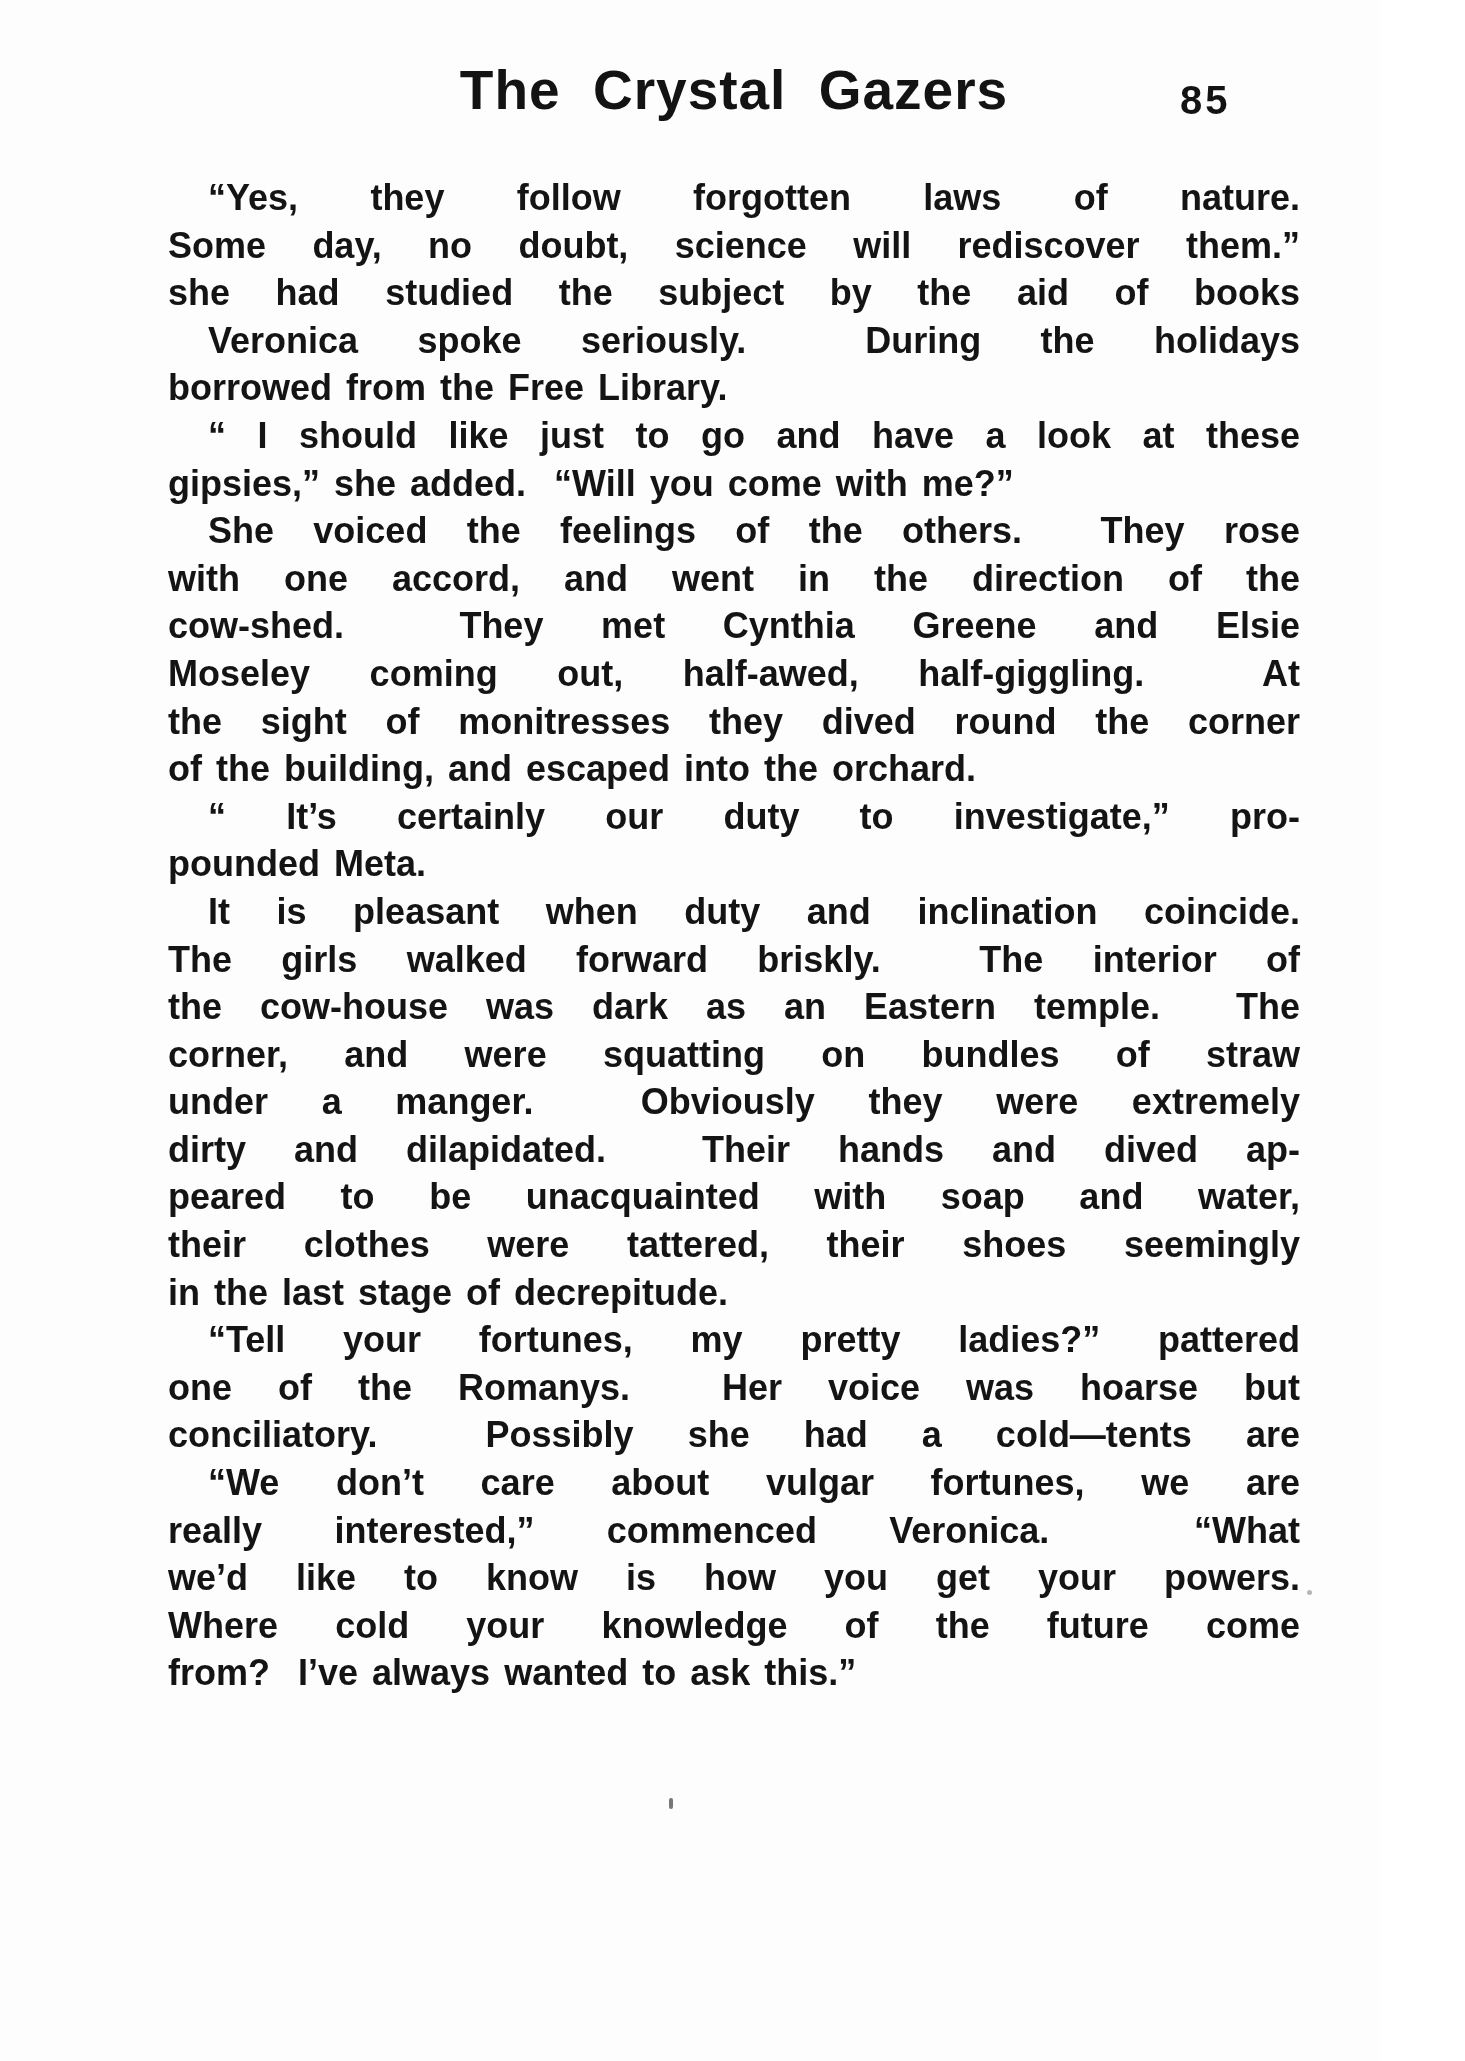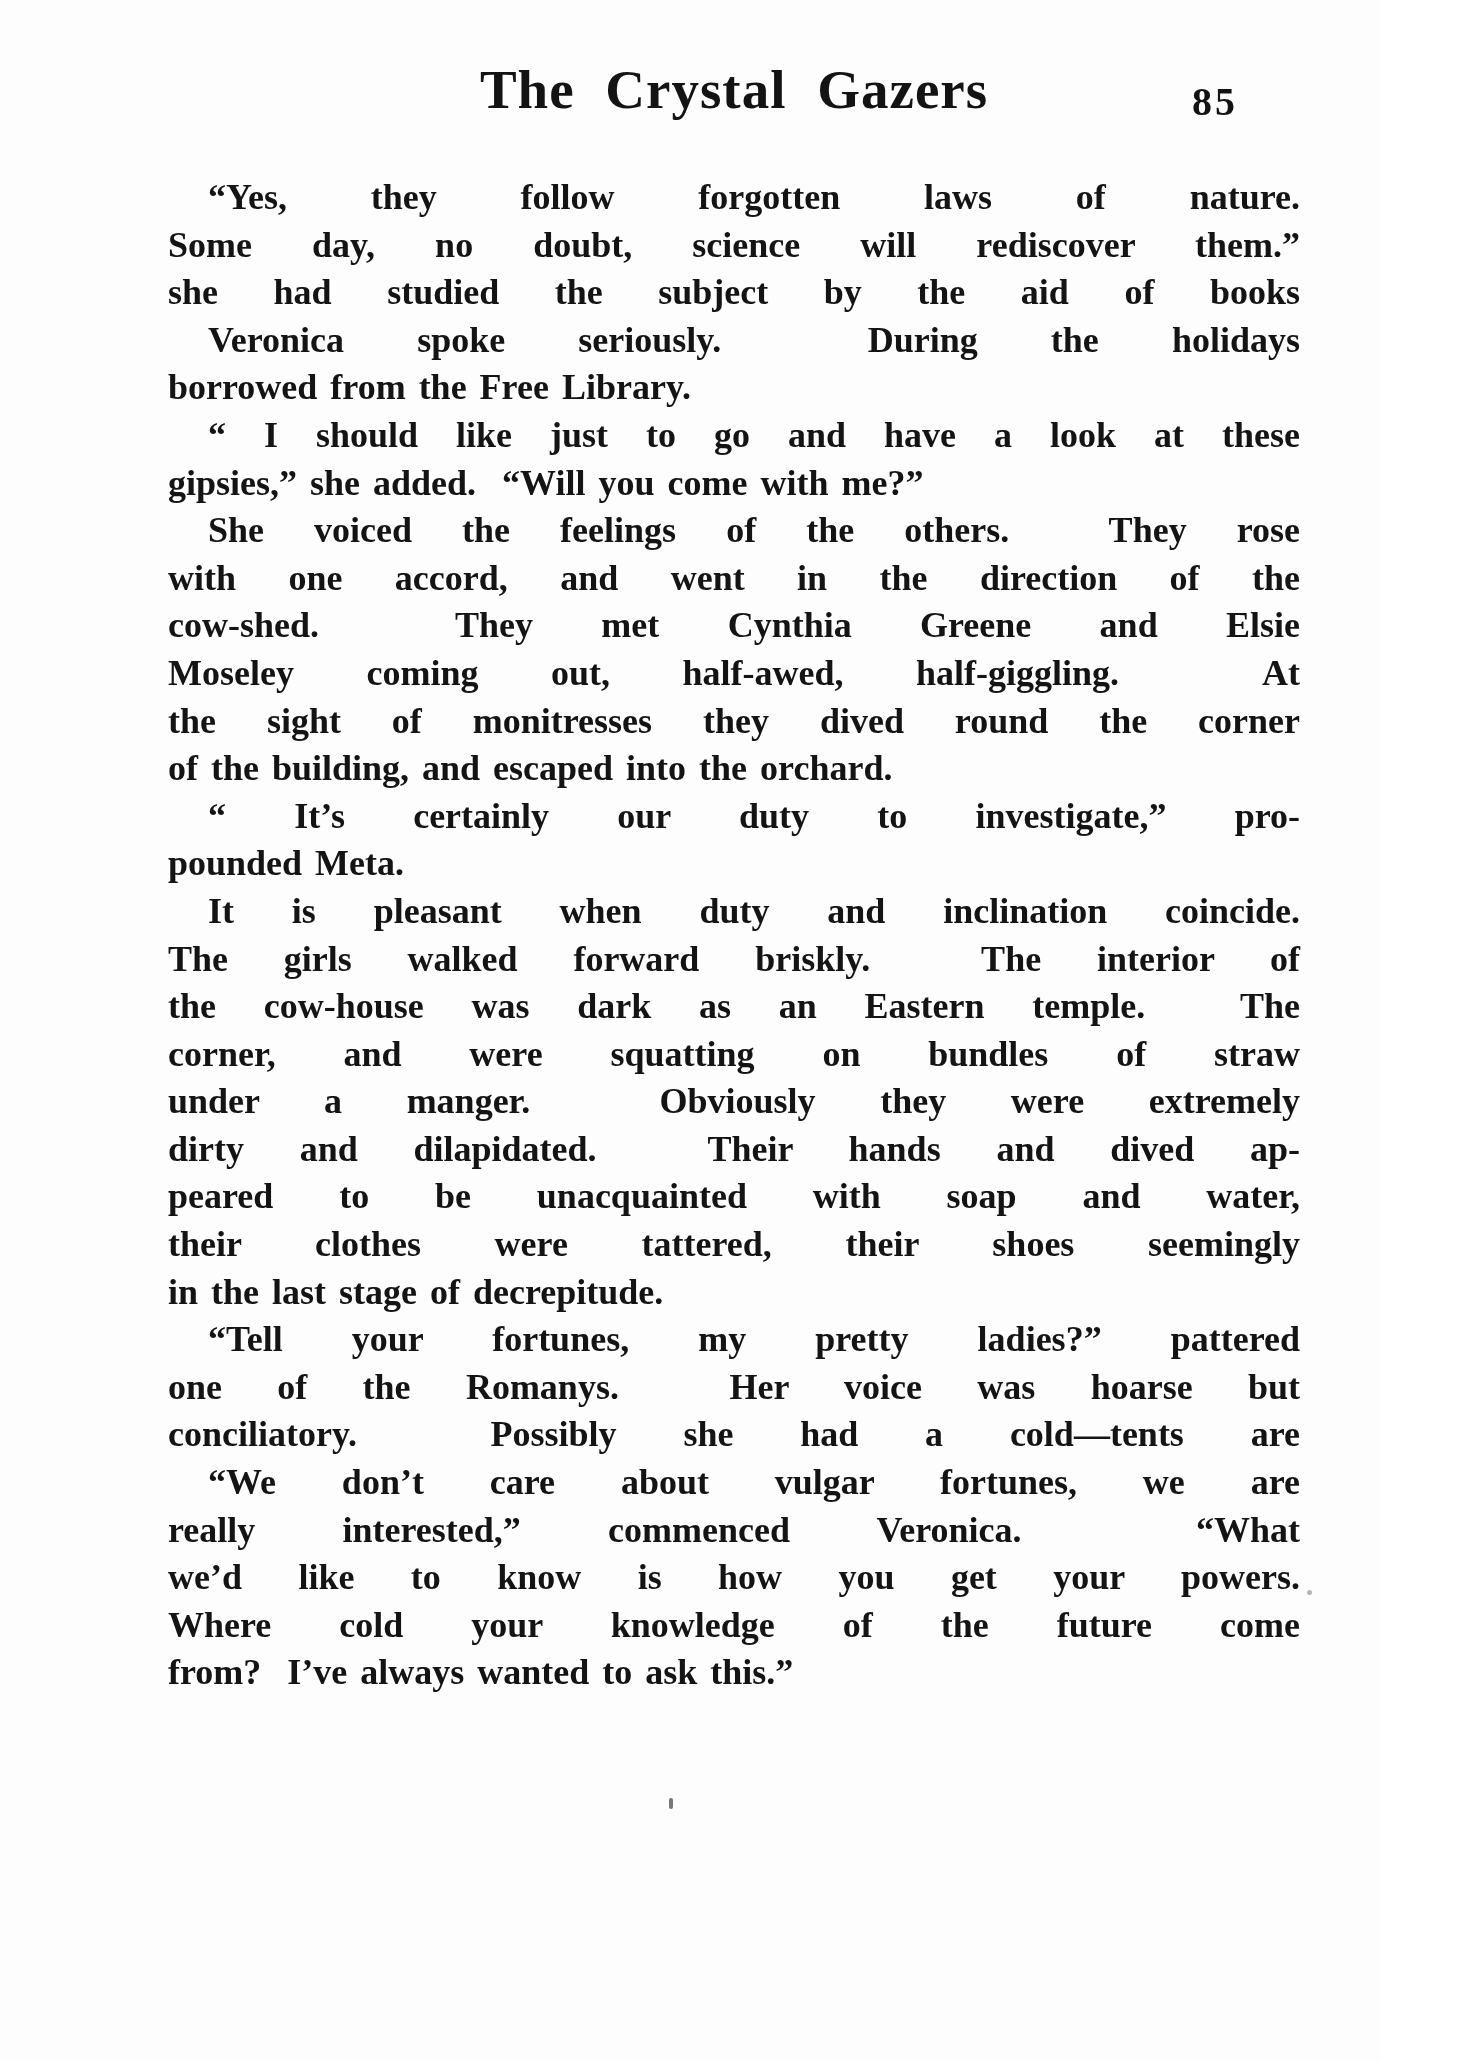--- a/index.html
+++ b/index.html
@@ -7,21 +7,21 @@
     margin: 0;
     padding: 0;
     background: #ffffff;
   }
   .page {
     position: relative;
     width: 1380px;
     height: 2061px;
     background: #fdfdfd;
     overflow: hidden;
-    font-family: Liberation Serif, serif;
+    font-family: Liberation Sans, sans-serif;
     color: #141414;
   }
   .title {
     position: absolute;
     left: 168px;
     top: 58px;
     width: 1132px;
     margin: 0;
     text-align: center;
     font-size: 55px;
@@ -31,21 +31,20 @@
     color: #131313;
   }
   .page-number {
     position: absolute;
     left: 1180px;
     top: 78px;
     font-size: 40px;
     font-weight: 700;
     letter-spacing: 3px;
     color: #131313;
-    margin-left: 12px;
   }
   .text-block {
     position: absolute;
     left: 168px;
     top: 174px;
     width: 1132px;
   }
   .line {
     font-size: 36px;
     font-weight: 700;

